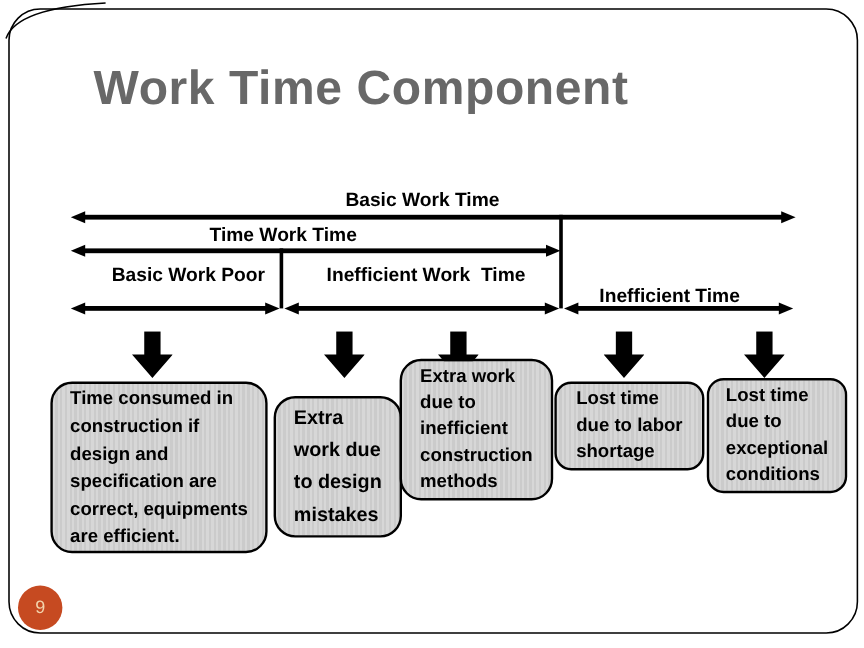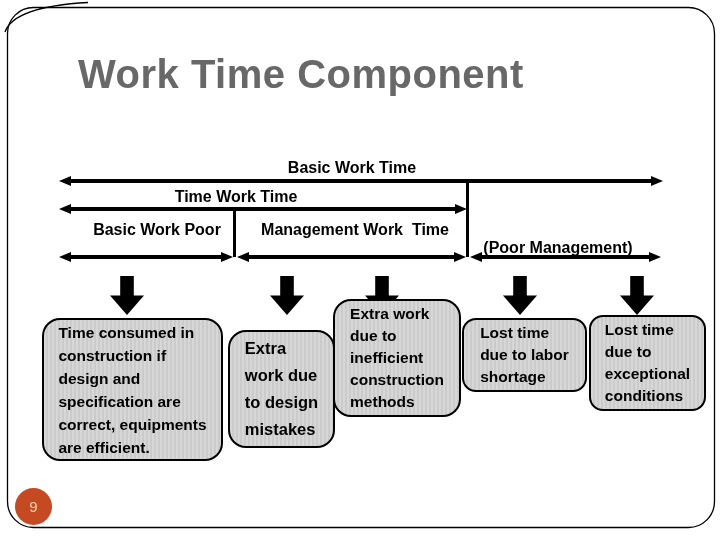--- a/index.html
+++ b/index.html
@@ -46,23 +46,23 @@
 <svg id="frame-svg" viewBox="0 0 720 540">
   <rect x="7.5" y="7.5" width="707" height="520" rx="26" fill="none" stroke="#000" stroke-width="1.3"></rect>
   <path d="M 88 2.5 Q 14 6.5 5 32" fill="none" stroke="#000" stroke-width="1.3"></path>
 </svg>
 
 <h1 class="title">Work Time Component</h1>
 
 <div class="lbl" style="left:352px;top:157px">Basic Work Time</div>
 <div class="lbl" style="left:236px;top:186px">Time Work Time</div>
 <div class="lbl" style="left:157px;top:219px">Basic Work Poor</div>
-<div class="lbl" style="left:355px;top:219px">Management Work  Time</div>
+<div class="lbl" style="left:355px;top:219px">Inefficient Work  Time</div>
 <div class="lbl" style="left:558px;top:193px">
-  <span style="display:block">(Poor Management)</span>
+  <span style="display:block">Inefficient Time</span>
 </div>
 
 <div class="arr" style="left:59px;top:176px;width:604px">
   <i class="hl"></i>
     <i class="shaft"></i>
     <i class="hr"></i>
 </div>
 <div class="arr" style="left:59px;top:204px;width:408px">
   <i class="hl"></i>
     <i class="shaft"></i>

